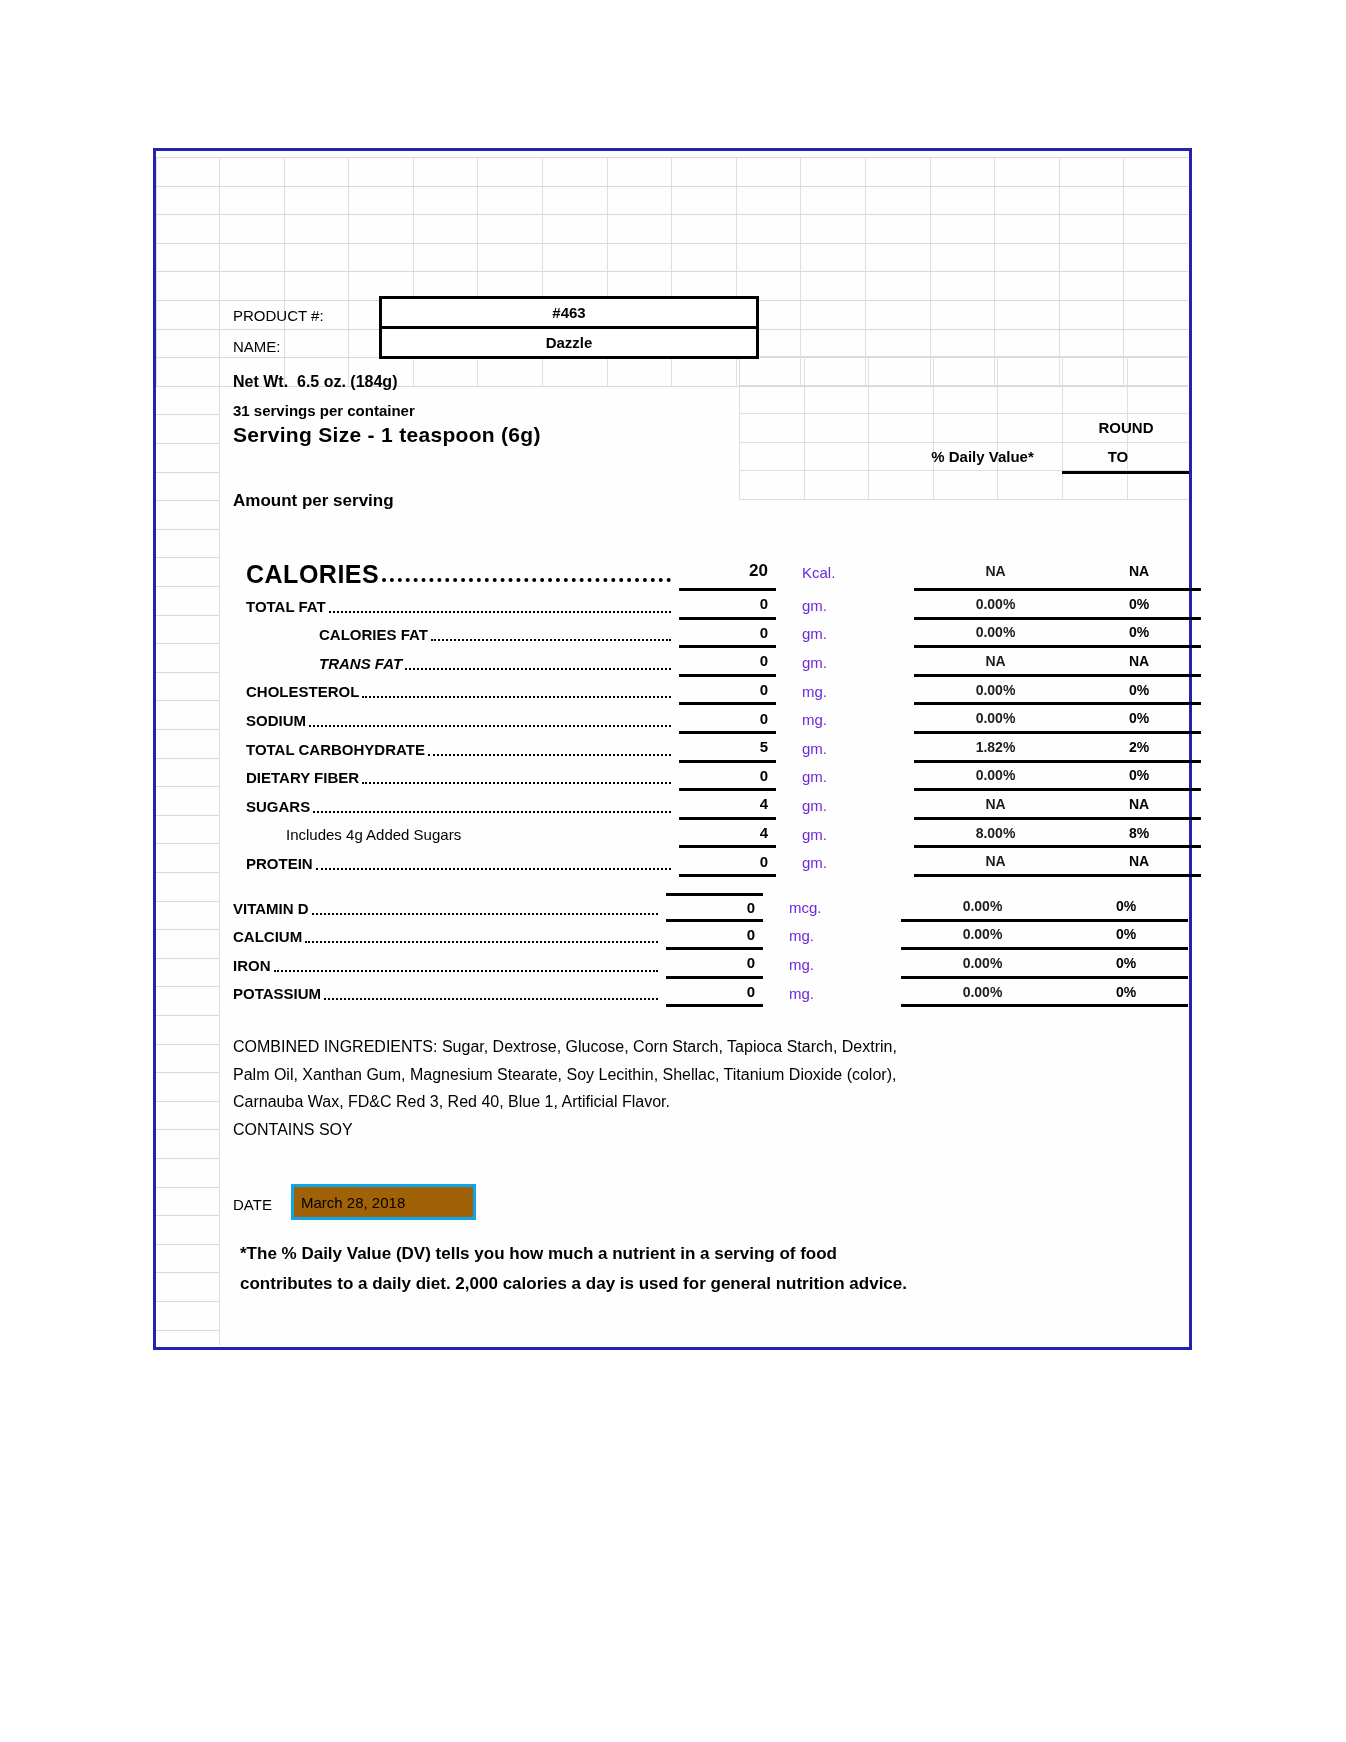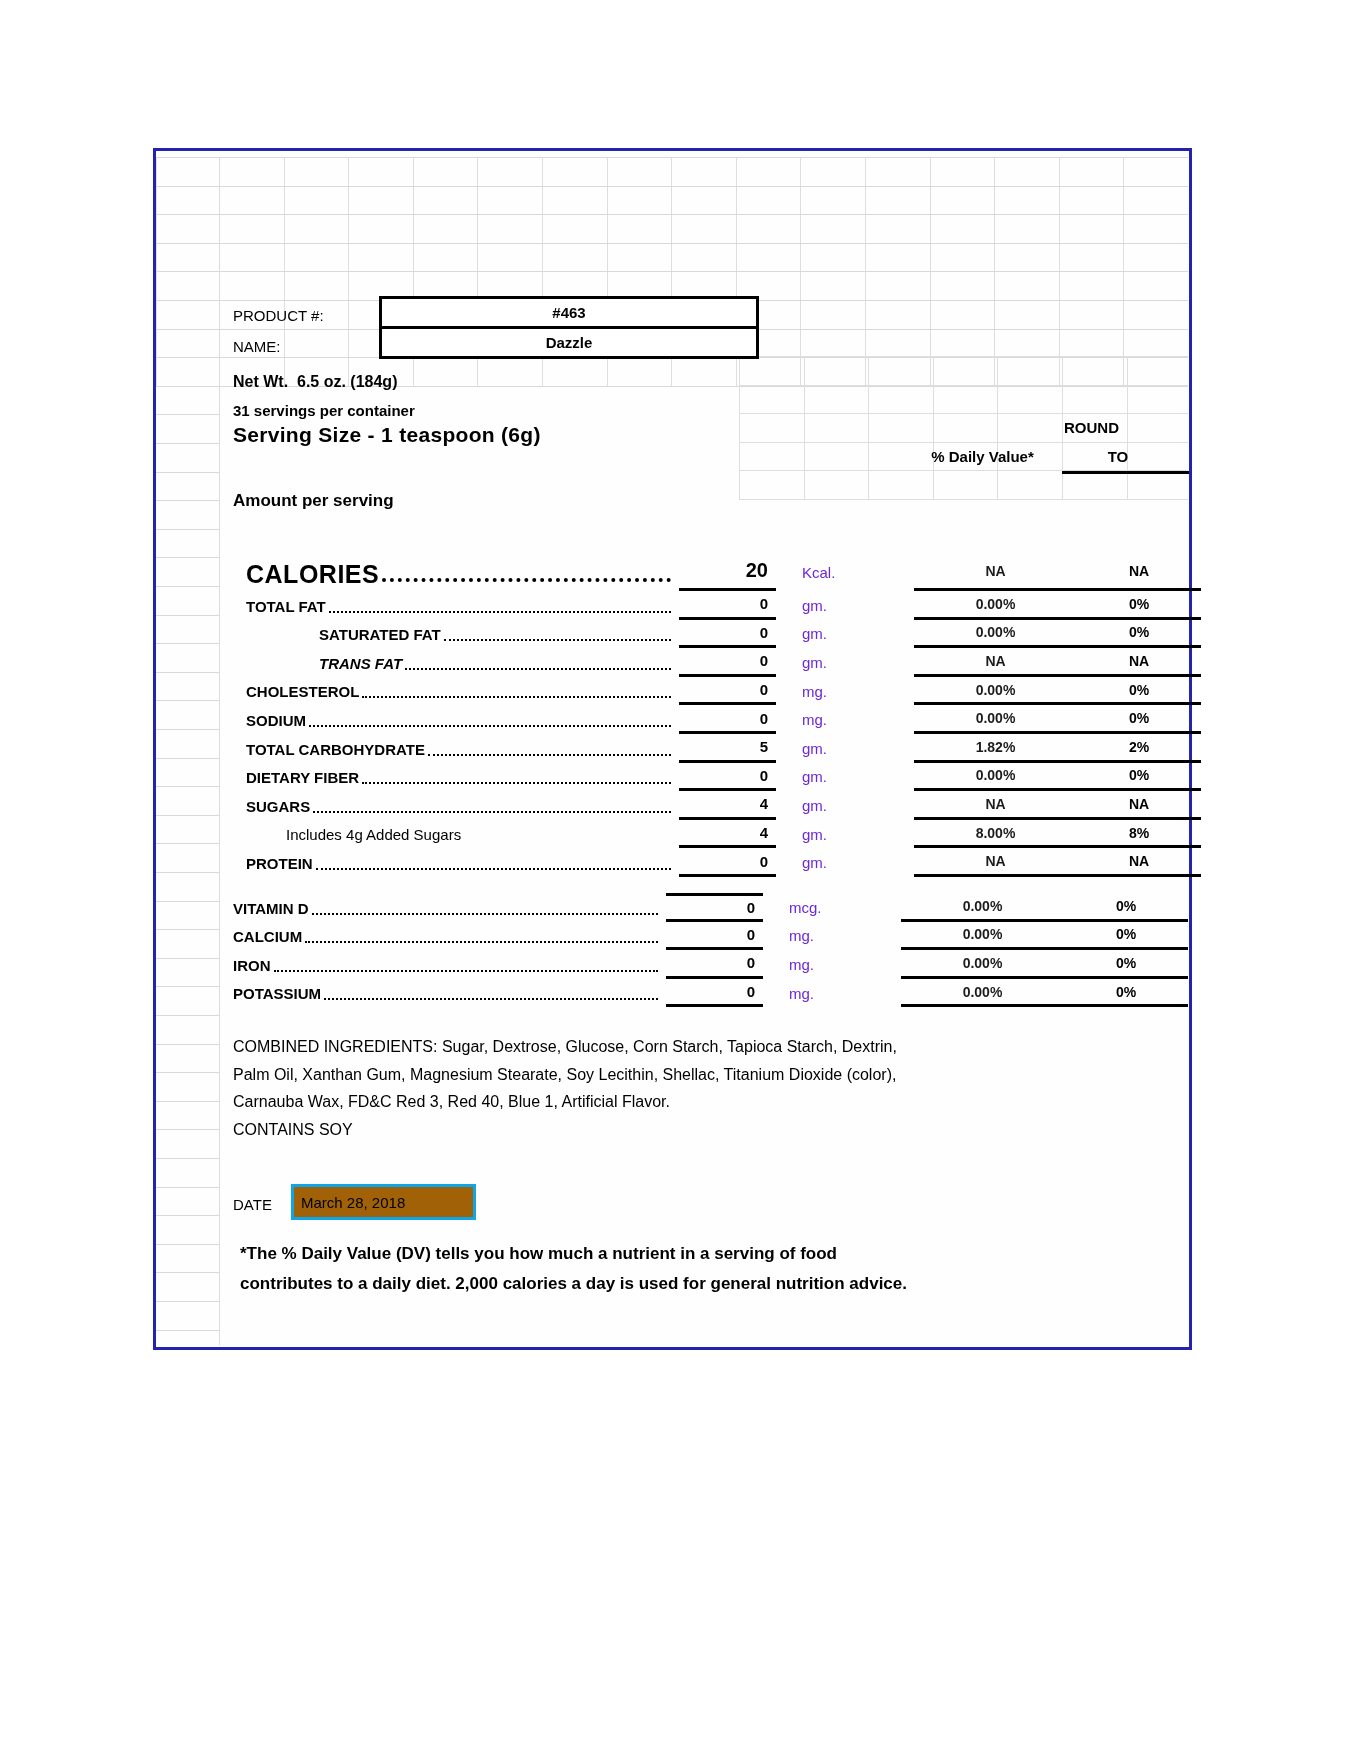--- a/index.html
+++ b/index.html
@@ -27,21 +27,21 @@
   
   .plabel{left:77px;height:30px;line-height:30px;font-size:15px;}
   .idbox{left:223px;top:145px;width:374px;border:3px solid #000;background:#fff;box-sizing:content-box;}
   .idbox .cell{height:27px;line-height:27px;text-align:center;font-size:15px;font-weight:bold;}
   .idbox .cell + .cell{border-top:3px solid #000;}
   .netwt{left:77px;top:222px;font-size:16px;font-weight:bold;white-space:pre;}
   .servings{left:77px;top:251px;font-size:15px;font-weight:bold;}
   .servsize{left:77px;top:272px;font-size:21px;font-weight:bold;letter-spacing:.3px;}
   .dvhead{left:745px;top:291px;width:163px;line-height:29px;text-align:center;
           font-size:15px;font-weight:bold;}
-  .roundhead{left:908px;top:262px;width:124px;line-height:29px;
+  .roundhead{left:908px;top:262px;width:124px;line-height:29px;text-align:center;
           font-size:15px;font-weight:bold;}
   .tohead{left:908px;top:291px;width:108px;line-height:29px;text-align:center;
           font-size:15px;font-weight:bold;}
   .to-underline{left:906px;top:320px;width:127px;height:3px;background:#000;}
   .amount{left:77px;top:340px;font-size:17px;font-weight:bold;}
 
   
   .rows-a{left:0;top:402px;width:1227px;padding-left:13px;}
   .rows-b{left:0;top:742px;width:1032px;}
   .n-row{display:flex;height:28.6px;align-items:center;}
@@ -57,21 +57,21 @@
            padding-right:8px;font-size:15px;font-weight:bold;}
   .n-value.topline{border-top:3px solid #000;}
   .n-unit{width:85px;margin-left:26px;font-size:15px;color:#6d28d9;}
   .dv-block{margin-left:27px;width:287px;height:100%;border-bottom:3px solid #000;
             box-sizing:border-box;display:flex;align-items:center;}
   .n-dv{width:163px;text-align:center;font-size:14px;font-weight:bold;color:#1c1c1c;}
   .n-round{width:124px;text-align:center;font-size:14px;font-weight:bold;}
   .n-row.calories-row{height:38px;}
   .calories-row .n-label{font-size:25px;line-height:34px;letter-spacing:.5px;}
   .calories-row .leader{border-bottom-width:4px;margin-bottom:9px;}
-  .calories-row .n-value{font-size:20px;}
+  .calories-row .n-value{font-size:17px;}
   .calories-row .dv-block,.calories-row .n-value{border-bottom-width:3px;}
   .n-row.plain .n-label{font-weight:normal;}
 
   
   .ingredients{left:77px;top:882px;width:840px;font-size:16px;font-weight:normal;line-height:27.5px;}
   .date-label{left:77px;top:1038px;line-height:31px;font-size:15px;}
   .date-box{left:135px;top:1033px;width:172px;height:30px;border:3px solid #0ea5e9;background:#a16207;
             display:flex;align-items:center;padding-left:7px;box-sizing:content-box;font-size:15px;}
   .footnote{left:84px;top:1088px;width:880px;font-size:17px;font-weight:bold;line-height:30px;}
 </style>
@@ -122,21 +122,21 @@
     </div>
     <div class="n-value">0</div>
     <div class="n-unit">gm.</div>
     <div class="dv-block">
       <div class="n-dv">0.00%</div>
       <div class="n-round">0%</div>
     </div>
   </div>
       <div class="n-row">
     <div class="label-wrap indent1">
-      <span class="n-label">SATURATED FAT</span>
+      <span class="n-label">CALORIES FAT</span>
       <span class="leader"></span>
     </div>
     <div class="n-value">0</div>
     <div class="n-unit">gm.</div>
     <div class="dv-block">
       <div class="n-dv">0.00%</div>
       <div class="n-round">0%</div>
     </div>
   </div>
       <div class="n-row">

